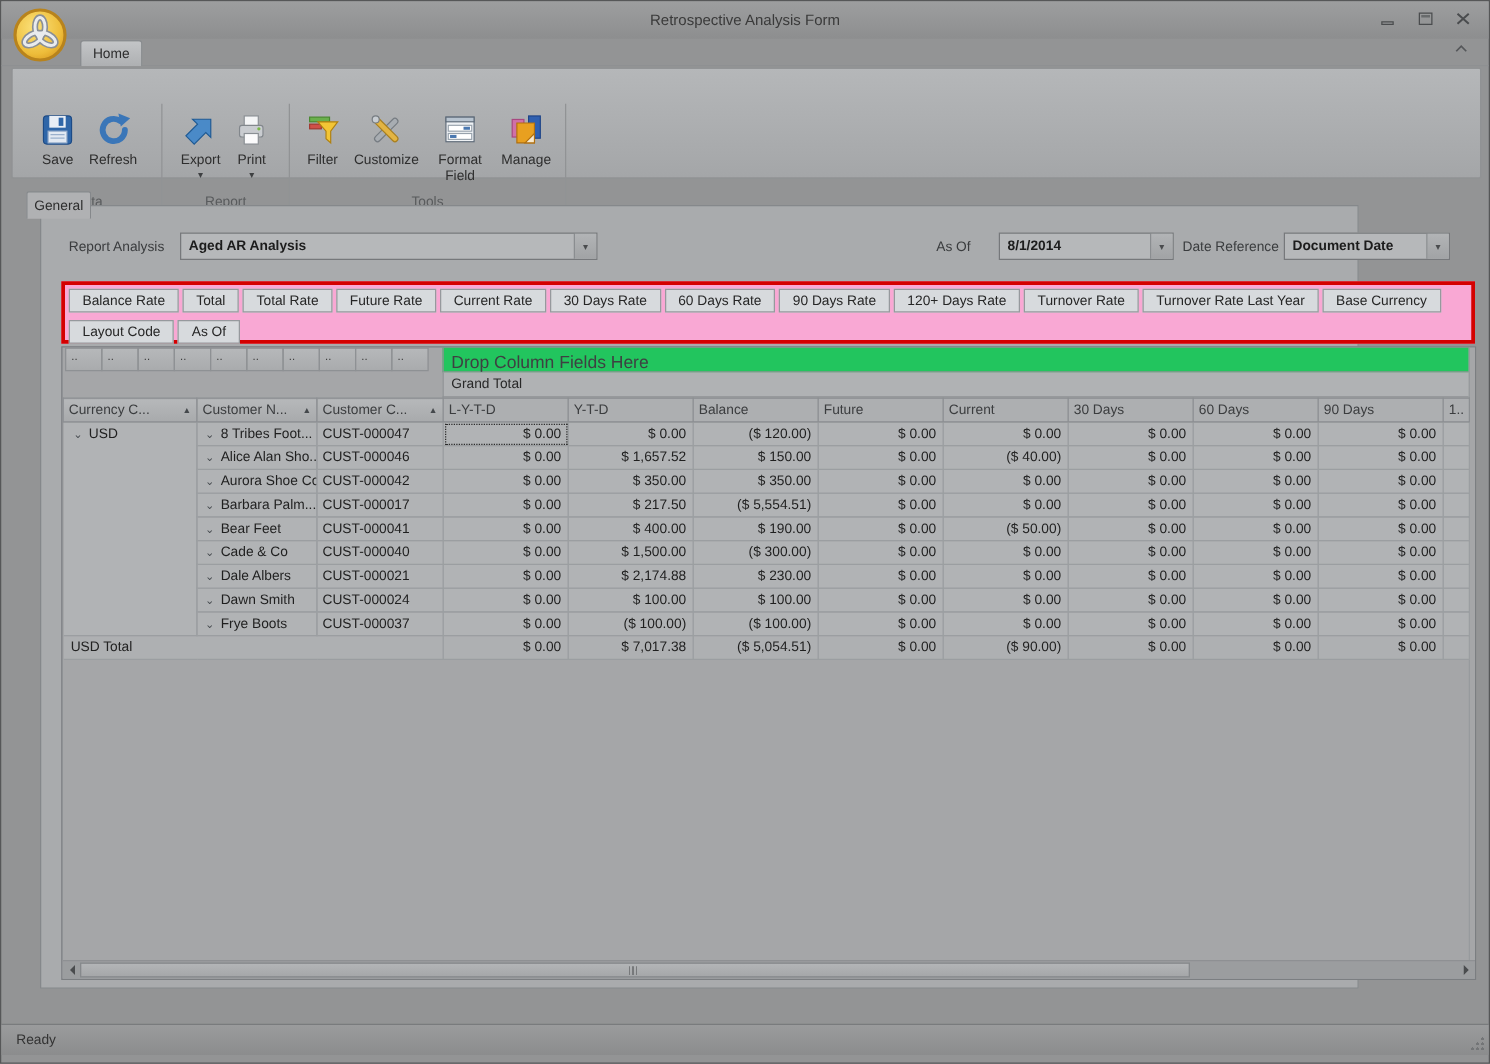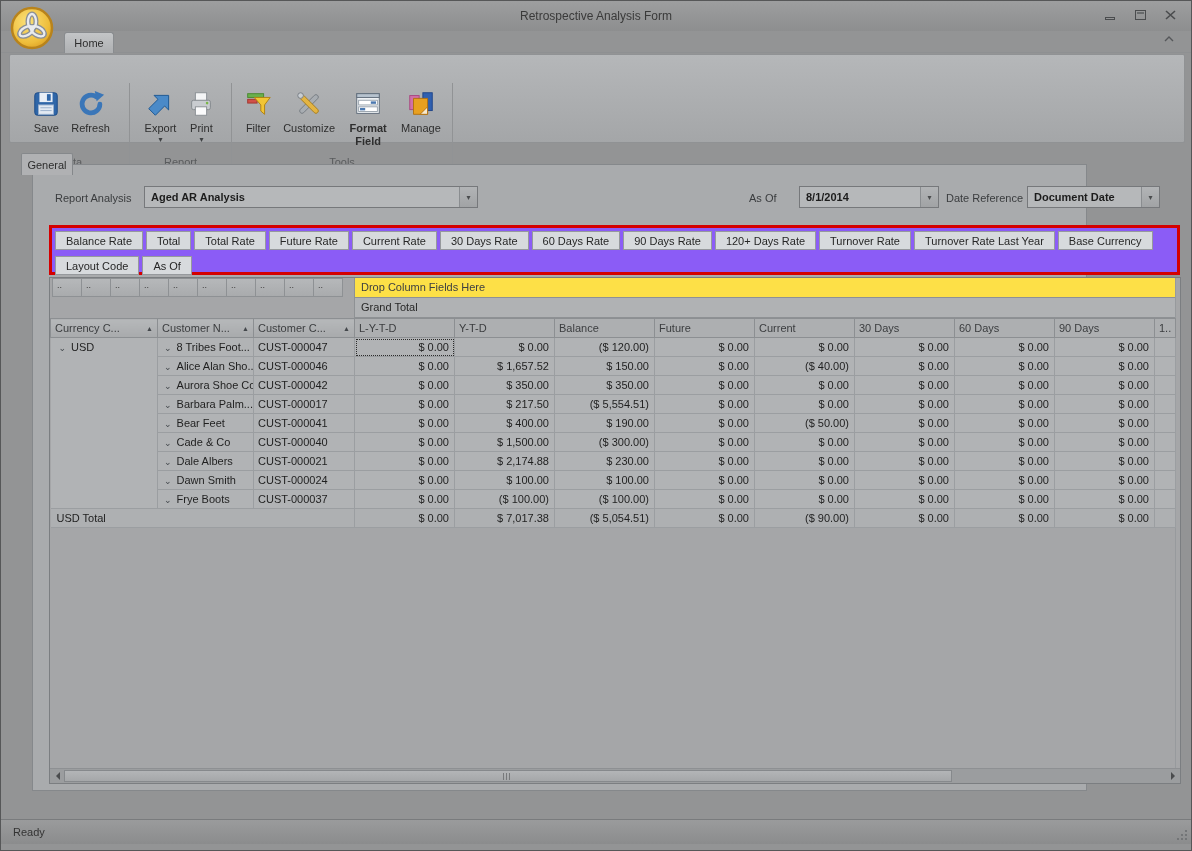--- a/index.html
+++ b/index.html
@@ -25,49 +25,49 @@
   .band{position:absolute;left:8px;top:53px;width:1176px;height:89px;background:linear-gradient(#b5b7b9,#a4a6a8);border:1px solid #909294;border-radius:2px;}
   .grp{position:absolute;top:0;height:87px;margin-top:28px;}
   .grp-data{left:2px;width:118px;border-right:1px solid #919395;}
   .grp-report{left:120px;width:102px;border-right:1px solid #919395;}
   .grp-tools{left:222px;width:221px;border-right:1px solid #919395;}
   .grp-lbl{position:absolute;left:0;right:0;bottom:2px;text-align:center;font-size:11px;color:#595b5d;}
   .btnrow{display:flex;justify-content:center;align-items:flex-start;gap:2px;padding-top:4px;}
   .rbtn{display:flex;flex-direction:column;align-items:center;padding:2px 4px;cursor:default;}
   .rbtn svg{width:30px;height:30px;}
   .rlbl{font-size:11px;color:#2e2e2e;margin-top:3px;text-align:center;line-height:1.15;}
-  .narrow .rlbl{width:46px;font-weight:bold;}
+  .narrow .rlbl{width:46px;}
   .dcaret{font-size:8px;color:#3e4042;line-height:1;margin-top:1px;}
 
   
   .gentab{position:absolute;left:20px;top:152px;width:52px;height:22px;background:#b0b1b3;border:1px solid #85888b;border-bottom:none;
     border-radius:2px 2px 0 0;font-size:11px;color:#2d2d2d;display:flex;align-items:center;justify-content:center;z-index:2;}
   .panel{position:absolute;left:14px;top:163px;width:1055px;height:627px;background:#a9abad;border:1px solid #85888b;margin-left:17px;}
 
   
   .flabel{position:absolute;font-size:11px;color:#3a3c3e;top:27px;}
   .dd{position:absolute;top:21px;height:22px;border:1px solid #76787b;background:#b6b8ba;display:flex;}
   .ddval{flex:1;font-size:11px;font-weight:bold;color:#1c1c1c;padding:4px 6px 0 6px;white-space:nowrap;overflow:hidden;}
   .ddbtn{width:18px;border-left:1px solid #8a8d90;background:linear-gradient(#b2b4b6,#a1a3a5);display:flex;align-items:center;justify-content:center;font-size:8px;color:#4a4c4e;cursor:default;}
 
   
-  .fieldbox{position:absolute;left:16px;top:60px;width:1131px;height:50px;border:3px solid #d40000;background:#8b5cf6;
+  .fieldbox{position:absolute;left:16px;top:60px;width:1131px;height:50px;border:3px solid #d40000;background:#f9a8d4;
     display:flex;flex-wrap:wrap;gap:3px 3px;padding:3px 3px;align-content:flex-start;}
   .chip{display:inline-flex;align-items:center;height:19px;background:#d7dadd;border:1px solid #96999d;padding:0 10px;
     font-size:11px;color:#262626;cursor:default;white-space:nowrap;}
   .brk{flex-basis:100%;height:0;}
 
   
   .gridpanel{position:absolute;left:16px;top:112px;width:1132px;height:507px;border:1px solid #7b7e81;background:#a5a6a8;overflow:hidden;}
   .frow{position:absolute;left:0;top:0;height:20px;width:1125px;}
   .fbtns{position:absolute;left:2px;top:0;display:flex;}
   .fbtn{width:30px;height:19px;background:linear-gradient(#b6b8ba,#a9abad);border:1px solid #8e9194;margin-right:-1px;
     font-size:9px;color:#3a3a3a;text-align:left;padding:0 0 6px 4px;line-height:10px;cursor:default;}
-  .droparea{position:absolute;left:304px;top:0;width:821px;height:20px;background:#fde047;border-bottom:1px solid #8e9194;border-left:1px solid #8e9194;
-    font-size:11px;color:#3e4042;padding:3px 0 0 6px;}
+  .droparea{position:absolute;left:304px;top:0;width:821px;height:20px;background:#22c55e;border-bottom:1px solid #8e9194;border-left:1px solid #8e9194;
+    font-size:14px;color:#3e4042;padding:3px 0 0 6px;}
   .grandrow{position:absolute;left:304px;top:20px;width:821px;height:20px;background:#b0b2b4;border-bottom:1px solid #8e9194;border-left:1px solid #8e9194;
     font-size:11px;color:#282828;padding:3px 0 0 6px;}
   .vstrip{position:absolute;left:1125px;top:0;bottom:15px;width:5px;background:#a5a6a8;border-left:1px solid #979a9d;}
 
   table.pivot{position:absolute;left:0;top:40px;width:1125px;border-collapse:collapse;table-layout:fixed;}
   .pivot th,.pivot td{height:19px;font-size:11px;overflow:hidden;white-space:nowrap;padding:0;}
   .pivot th{background:#adafb1;border:1px solid #8c8f92;color:#3b3d3f;font-weight:normal;text-align:left;padding:0 4px;}
   .pivot th.rowhdr{background:linear-gradient(#b6b8ba,#a8aaac);}
   .pivot th .sort{float:right;font-size:7px;color:#44484c;margin-top:3px;}
   .pivot td{background:#b1b3b5;border-right:1px solid #9b9ea1;border-bottom:1px solid #9b9ea1;color:#1f1f1f;}

